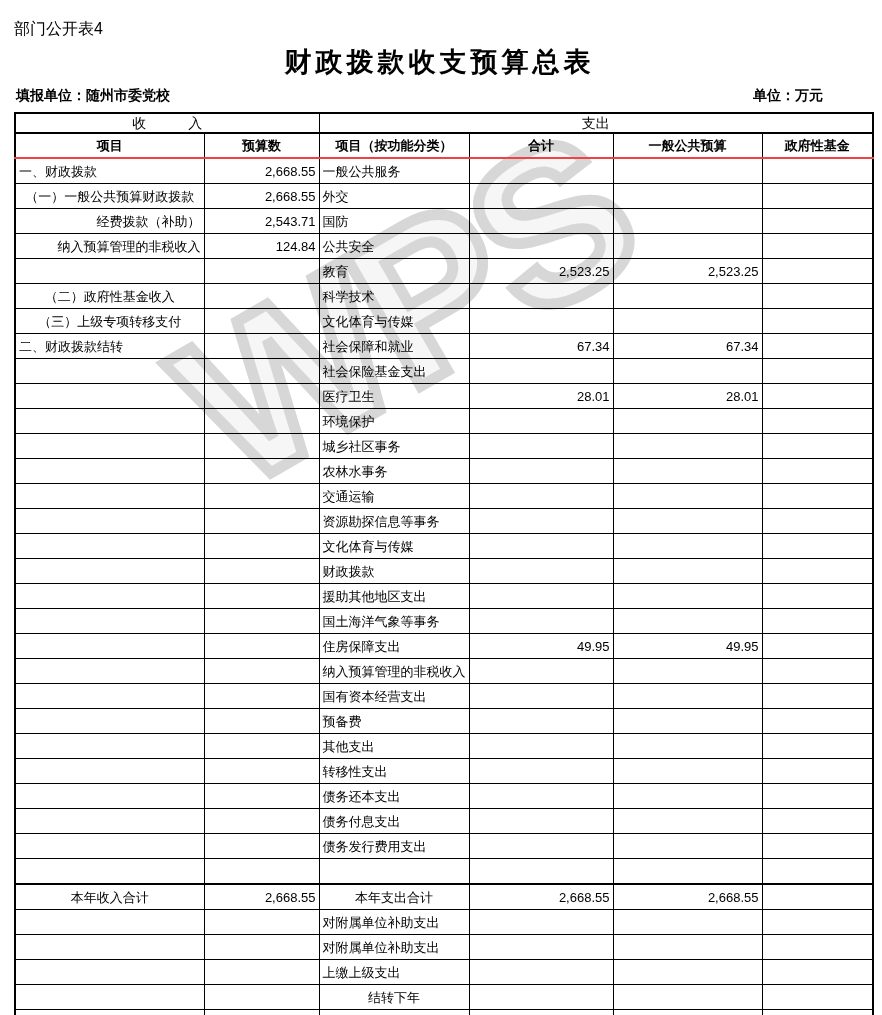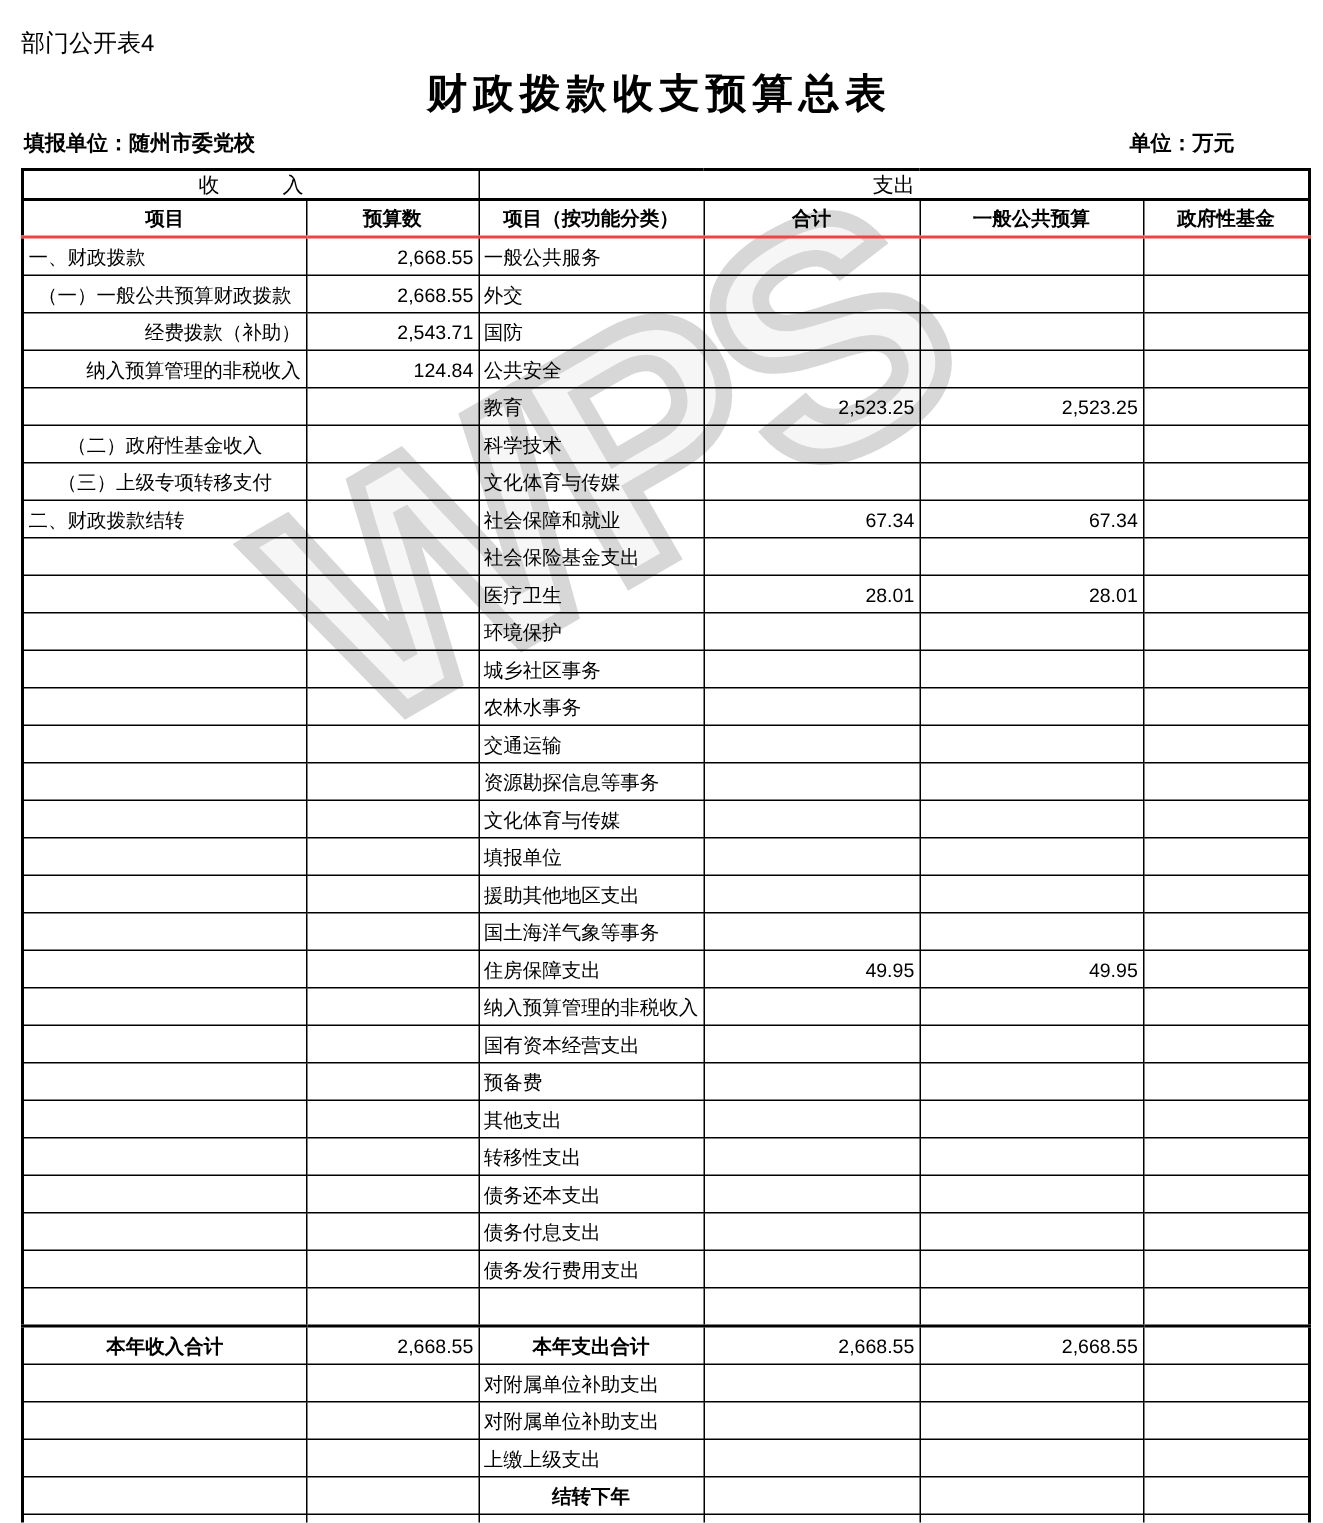--- a/index.html
+++ b/index.html
@@ -74,21 +74,21 @@
   tr.ch-row td {
     height: 23px;
     text-align: center;
     font-weight: bold;
     border-bottom: 2px solid #ef4444;
   }
   tr.thick-top td { border-top: 2px solid #000; }
   td.n0 { text-align: left; padding-left: 3px; }
   td.n1 { text-align: center; padding-left: 10px; }
   td.n2 { text-align: right; padding-left: 31px; }
-  td.bc { text-align: center; font-weight: bold; padding-left: 3px; }
+  td.bc { text-align: center; font-weight: normal; padding-left: 3px; }
   td.num { text-align: right; padding-right: 3px; }
 </style>
 </head>
 <body>
 
 <div class="watermark">WPS</div>
 
 <div class="content">
   <div class="corner-label">部门公开表4</div>
   <div class="doc-title">财政拨款收支预算总表</div>
@@ -245,21 +245,21 @@
           <td class="n0"></td>
           <td class="num"></td>
           <td class="n0">文化体育与传媒</td>
           <td class="num"></td>
           <td class="num"></td>
           <td class="num"></td>
         </tr>
         <tr>
           <td class="n0"></td>
           <td class="num"></td>
-          <td class="n0">填报单位</td>
+          <td class="n0">财政拨款</td>
           <td class="num"></td>
           <td class="num"></td>
           <td class="num"></td>
         </tr>
         <tr>
           <td class="n0"></td>
           <td class="num"></td>
           <td class="n0">援助其他地区支出</td>
           <td class="num"></td>
           <td class="num"></td>

